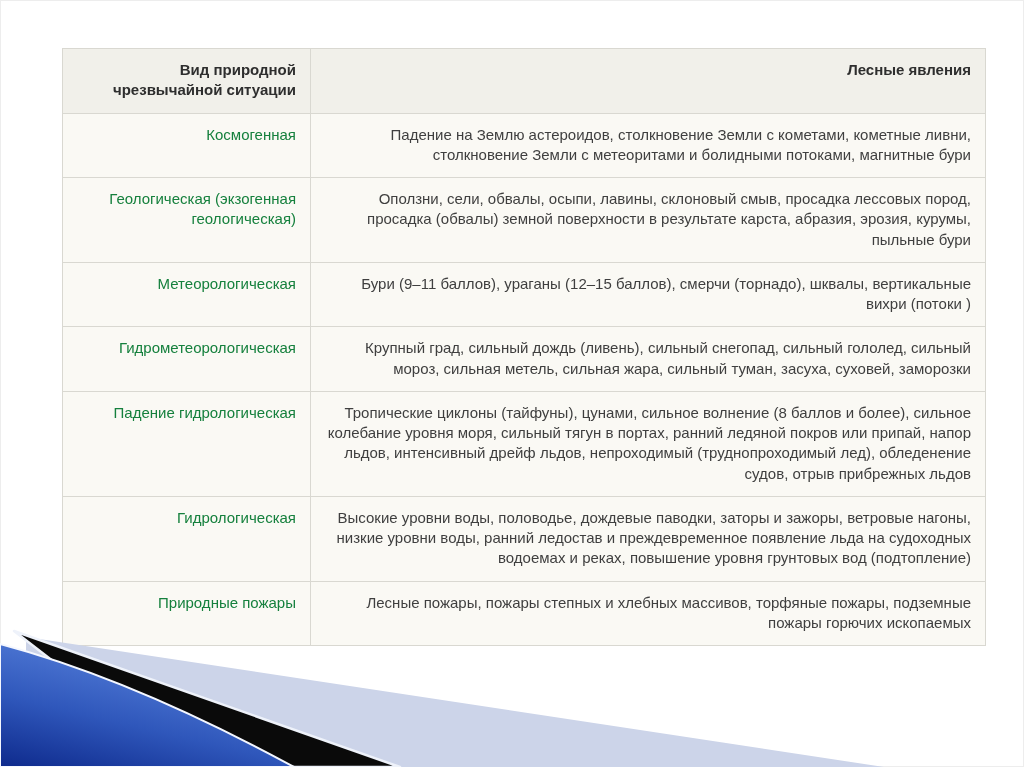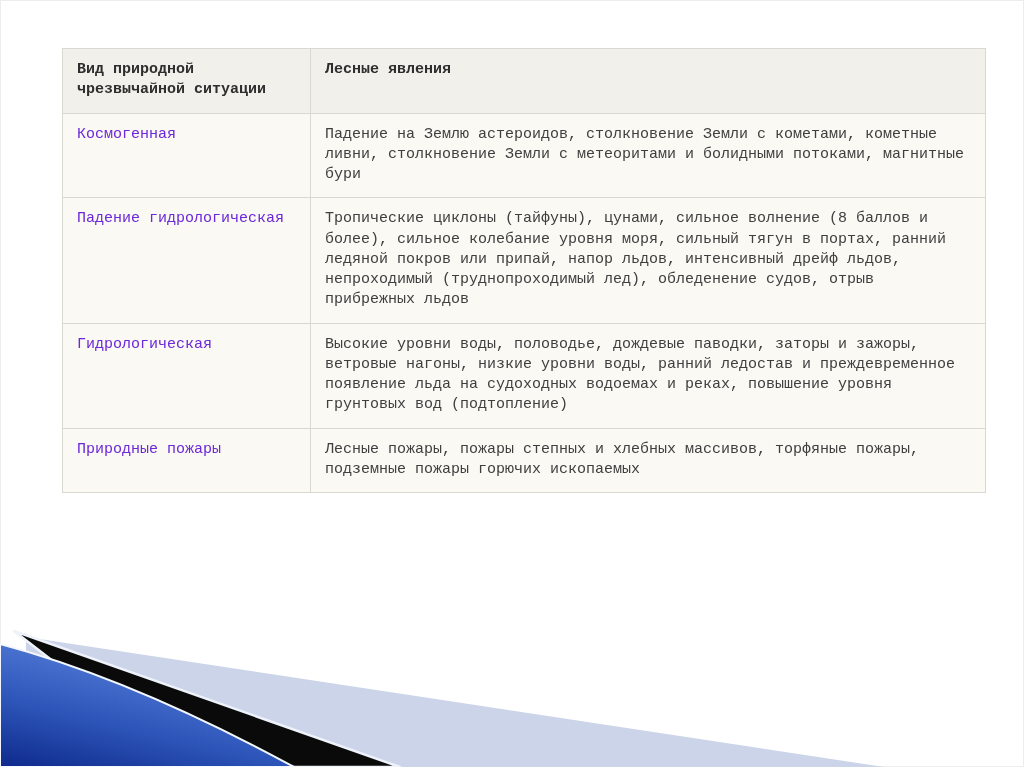--- a/index.html
+++ b/index.html
@@ -26,34 +26,33 @@
     font-size: 15px;
     line-height: 1.35;
     color: #3f3f3f;
   }
   table.hazard-table col.c1 { width: 248px; }
   table.hazard-table col.c2 { width: 675px; }
   table.hazard-table th,
   table.hazard-table td {
     border: 1px solid #d9d8d1;
     vertical-align: top;
-    text-align: left;
+    text-align: right;
     padding: 11px 14px 12px 14px;
-    font-family: Liberation Mono, monospace;
   }
   table.hazard-table th {
     background: #f1f0ea;
     color: #2e2e2e;
     font-weight: bold;
     height: 34px;
   }
   table.hazard-table td {
     background: #faf9f4;
   }
-  table.hazard-table td.col-type { color: #6d28d9; }
+  table.hazard-table td.col-type { color: #15803d; }
   .corner-decor {
     position: absolute;
     left: 0;
     bottom: 0;
     width: 1024px;
     height: 140px;
     display: block;
   }
 </style>
 </head>
@@ -69,20 +68,32 @@
     <thead>
       <tr>
         <th>Вид природной чрезвычайной ситуации</th>
         <th>Лесные явления</th>
       </tr>
     </thead>
     <tbody id="table-body">
         <tr>
           <td class="col-type">Космогенная</td>
           <td>Падение на Землю астероидов, столкновение Земли с кометами, кометные ливни, столкновение Земли с метеоритами и болидными потоками, магнитные бури</td>
+        </tr>
+        <tr>
+          <td class="col-type">Геологическая (экзогенная геологическая)</td>
+          <td>Оползни, сели, обвалы, осыпи, лавины, склоновый смыв, просадка лессовых пород, просадка (обвалы) земной поверхности в результате карста, абразия, эрозия, курумы, пыльные бури</td>
+        </tr>
+        <tr>
+          <td class="col-type">Метеорологическая</td>
+          <td>Бури (9–11 баллов), ураганы (12–15 баллов), смерчи (торнадо), шквалы, вертикальные вихри (потоки )</td>
+        </tr>
+        <tr>
+          <td class="col-type">Гидрометеорологическая</td>
+          <td>Крупный град, сильный дождь (ливень), сильный снегопад, сильный гололед, сильный мороз, сильная метель, сильная жара, сильный туман, засуха, суховей, заморозки</td>
         </tr>
         <tr>
           <td class="col-type">Падение гидрологическая</td>
           <td>Тропические циклоны (тайфуны), цунами, сильное волнение (8 баллов и более), сильное колебание уровня моря, сильный тягун в портах, ранний ледяной покров или припай, напор льдов, интенсивный дрейф льдов, непроходимый (труднопроходимый лед), обледенение судов, отрыв прибрежных льдов</td>
         </tr>
         <tr>
           <td class="col-type">Гидрологическая</td>
           <td>Высокие уровни воды, половодье, дождевые паводки, заторы и зажоры, ветровые нагоны, низкие уровни воды, ранний ледостав и преждевременное появление льда на судоходных водоемах и реках, повышение уровня грунтовых вод (подтопление)</td>
         </tr>
         <tr>

